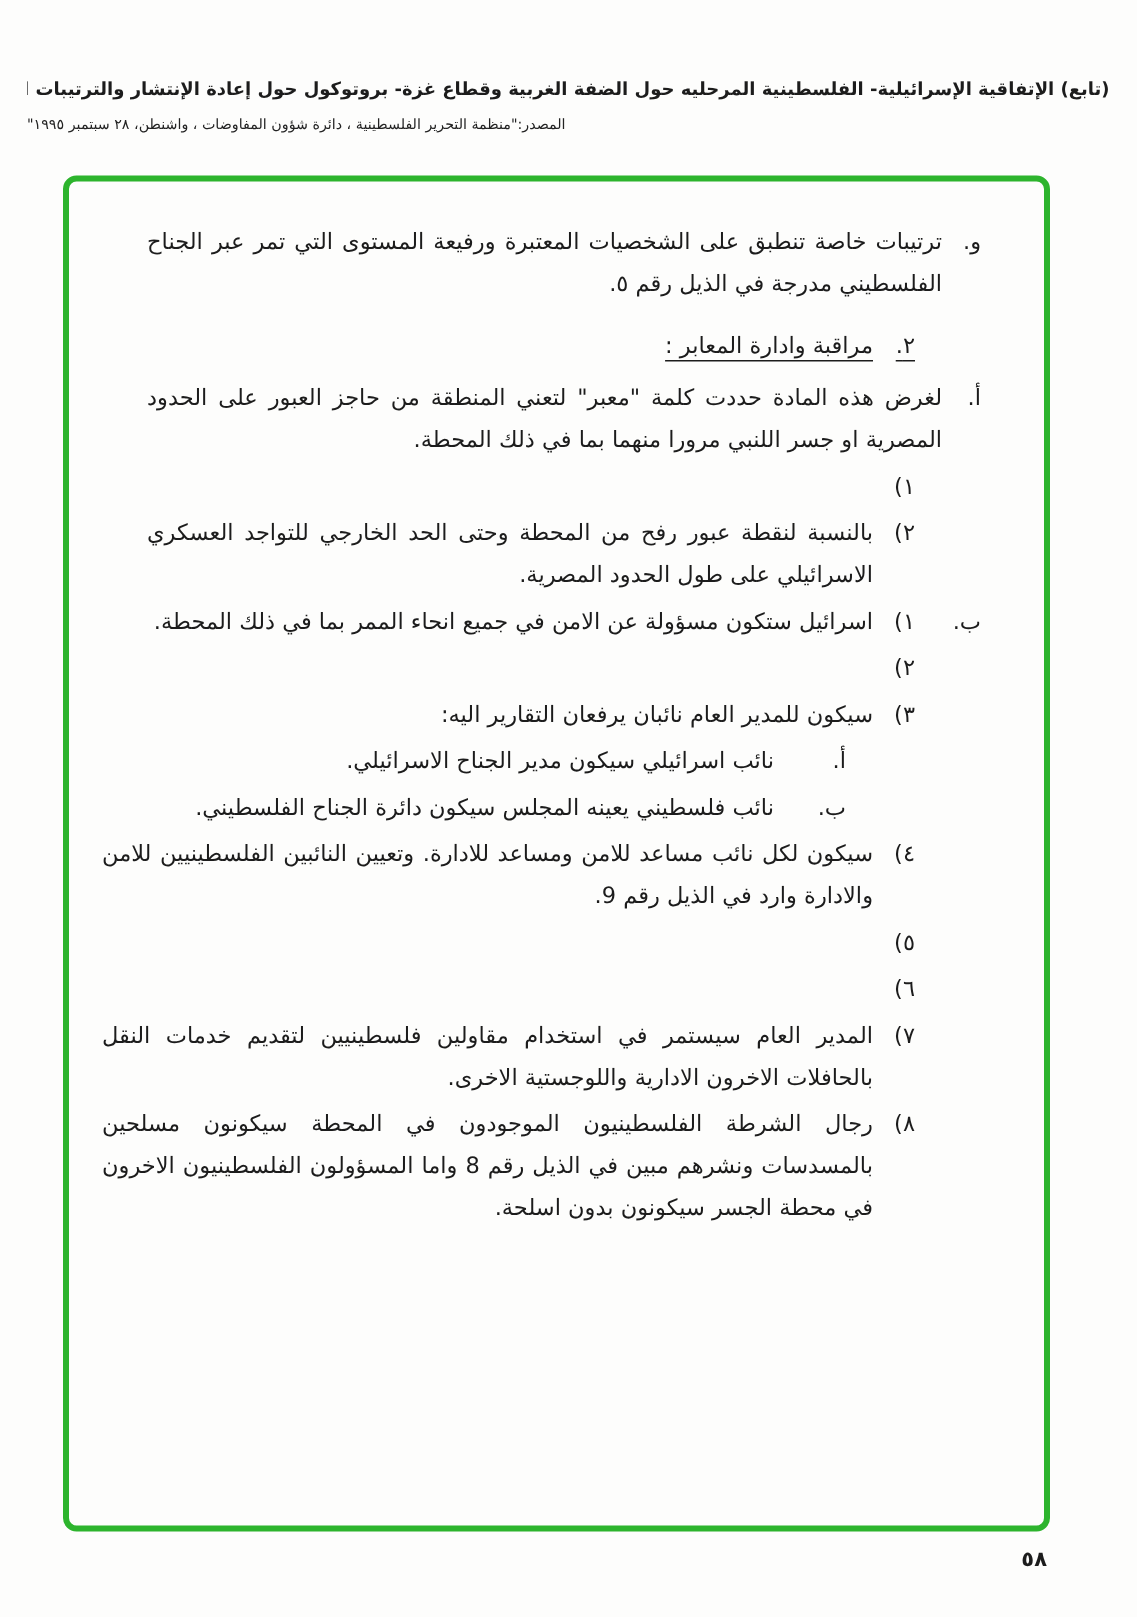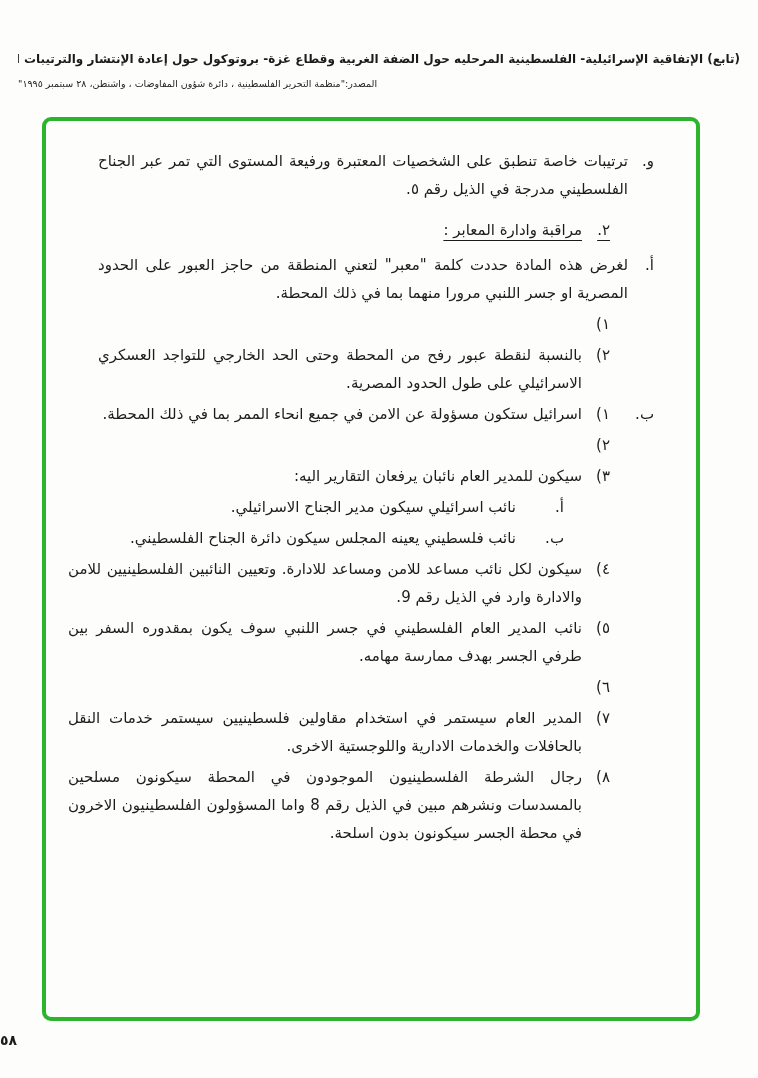--- a/index.html
+++ b/index.html
@@ -39,21 +39,21 @@
   .lvl2 { padding-right:44px; padding-left:30px; }
   .lvl2 .marker { width:28px; }
   .with-outer { padding-right:0; }
   .marker.outer { width:44px; }
   .lvl2w { padding-right:44px; padding-left:0; }
   .lvl2w .marker { width:28px; }
   .lvl3 { padding-right:90px; padding-left:30px; }
   .lvl3 .marker { width:48px; }
   .footer {
     position:absolute; top:1032px; left:0; width:698px;
-    text-align:left; font-weight:bold; font-size:14px;
+    text-align:right; font-weight:bold; font-size:14px;
   }
 </style>
 </head>
 <body>
 
 <div class="header">
   <div class="header-title">(تابع) الإتفاقية الإسرائيلية- الفلسطينية المرحليه حول الضفة الغربية وقطاع غزة- بروتوكول حول إعادة الإنتشار والترتيبات الامنية</div>
   <div class="header-source">المصدر:"منظمة التحرير الفلسطينية ، دائرة شؤون المفاوضات ، واشنطن، ٢٨ سبتمبر ١٩٩٥"</div>
 </div>
 
@@ -109,30 +109,29 @@
       <p class="txt">نائب فلسطيني يعينه المجلس سيكون دائرة الجناح الفلسطيني.</p>
     </div>
 
     <div class="item lvl2w">
       <span class="marker">٤)</span>
       <p class="txt">سيكون لكل نائب مساعد للامن ومساعد للادارة. وتعيين النائبين الفلسطينيين للامن والادارة وارد في الذيل رقم 9.</p>
     </div>
 
     <div class="item lvl2w">
       <span class="marker">٥)</span>
-      <p class="txt">نائب المدير العام الفلسطيني في جسر اللنبي سوف يكون بمقدوره السفر بين طرفي الجسر بهدف ممارسة مهامه.</p>
     </div>
 
     <div class="item lvl2w">
       <span class="marker">٦)</span>
     </div>
 
     <div class="item lvl2w">
       <span class="marker">٧)</span>
-      <p class="txt">المدير العام سيستمر في استخدام مقاولين فلسطينيين سيستمر خدمات النقل بالحافلات والخدمات الادارية واللوجستية الاخرى.</p>
+      <p class="txt">المدير العام سيستمر في استخدام مقاولين فلسطينيين لتقديم خدمات النقل بالحافلات الاخرون الادارية واللوجستية الاخرى.</p>
     </div>
 
     <div class="item lvl2w">
       <span class="marker">٨)</span>
       <p class="txt">رجال الشرطة الفلسطينيون الموجودون في المحطة سيكونون مسلحين بالمسدسات ونشرهم مبين في الذيل رقم 8 واما المسؤولون الفلسطينيون الاخرون في محطة الجسر سيكونون بدون اسلحة.</p>
     </div>
 
   </div>
 </div>
 

